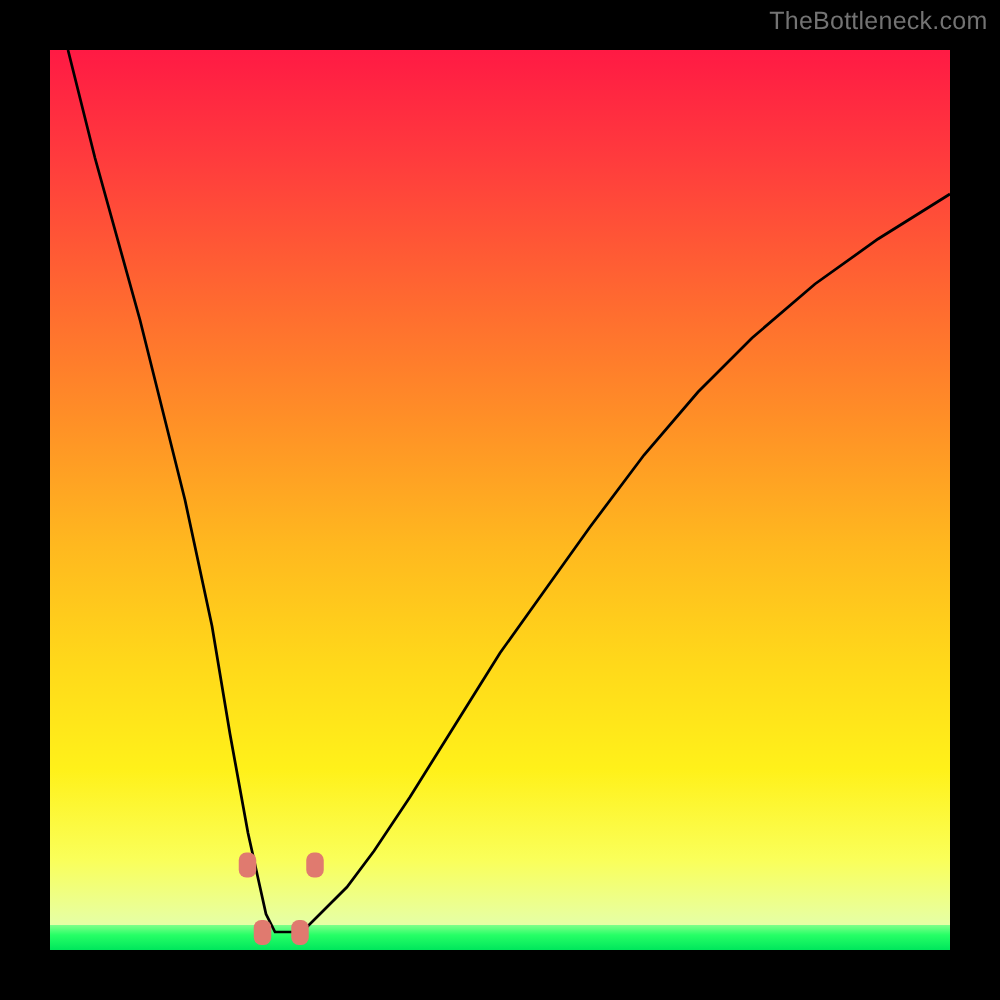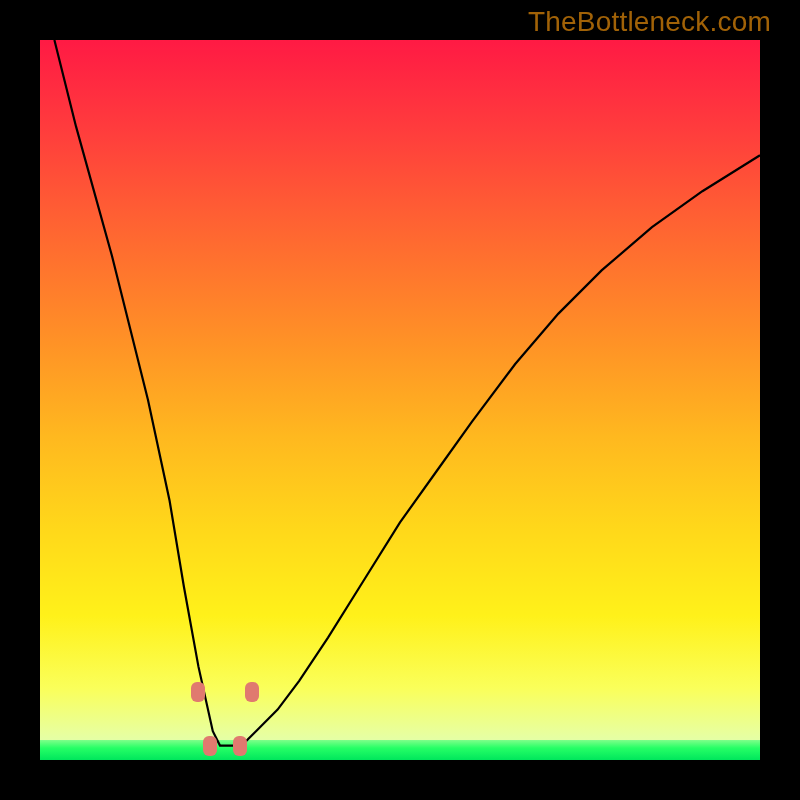--- a/index.html
+++ b/index.html
@@ -61,23 +61,23 @@
     position: absolute;
     width: 14px;
     height: 20px;
     border-radius: 6px;
     background: #e07a6f;
     transform: translate(-50%, -50%);
   }
   .watermark {
     position: absolute;
     top: 6px;
-    right: 29px;
-    color: #a16207;
-    font-size: 28px;
+    right: 10px;
+    color: #737373;
+    font-size: 20px;
     font-weight: 500;
     letter-spacing: 0.2px;
   }
 </style>
 </head>
 <body>
 
 <div class="frame">
 
   <div class="plot-area">

